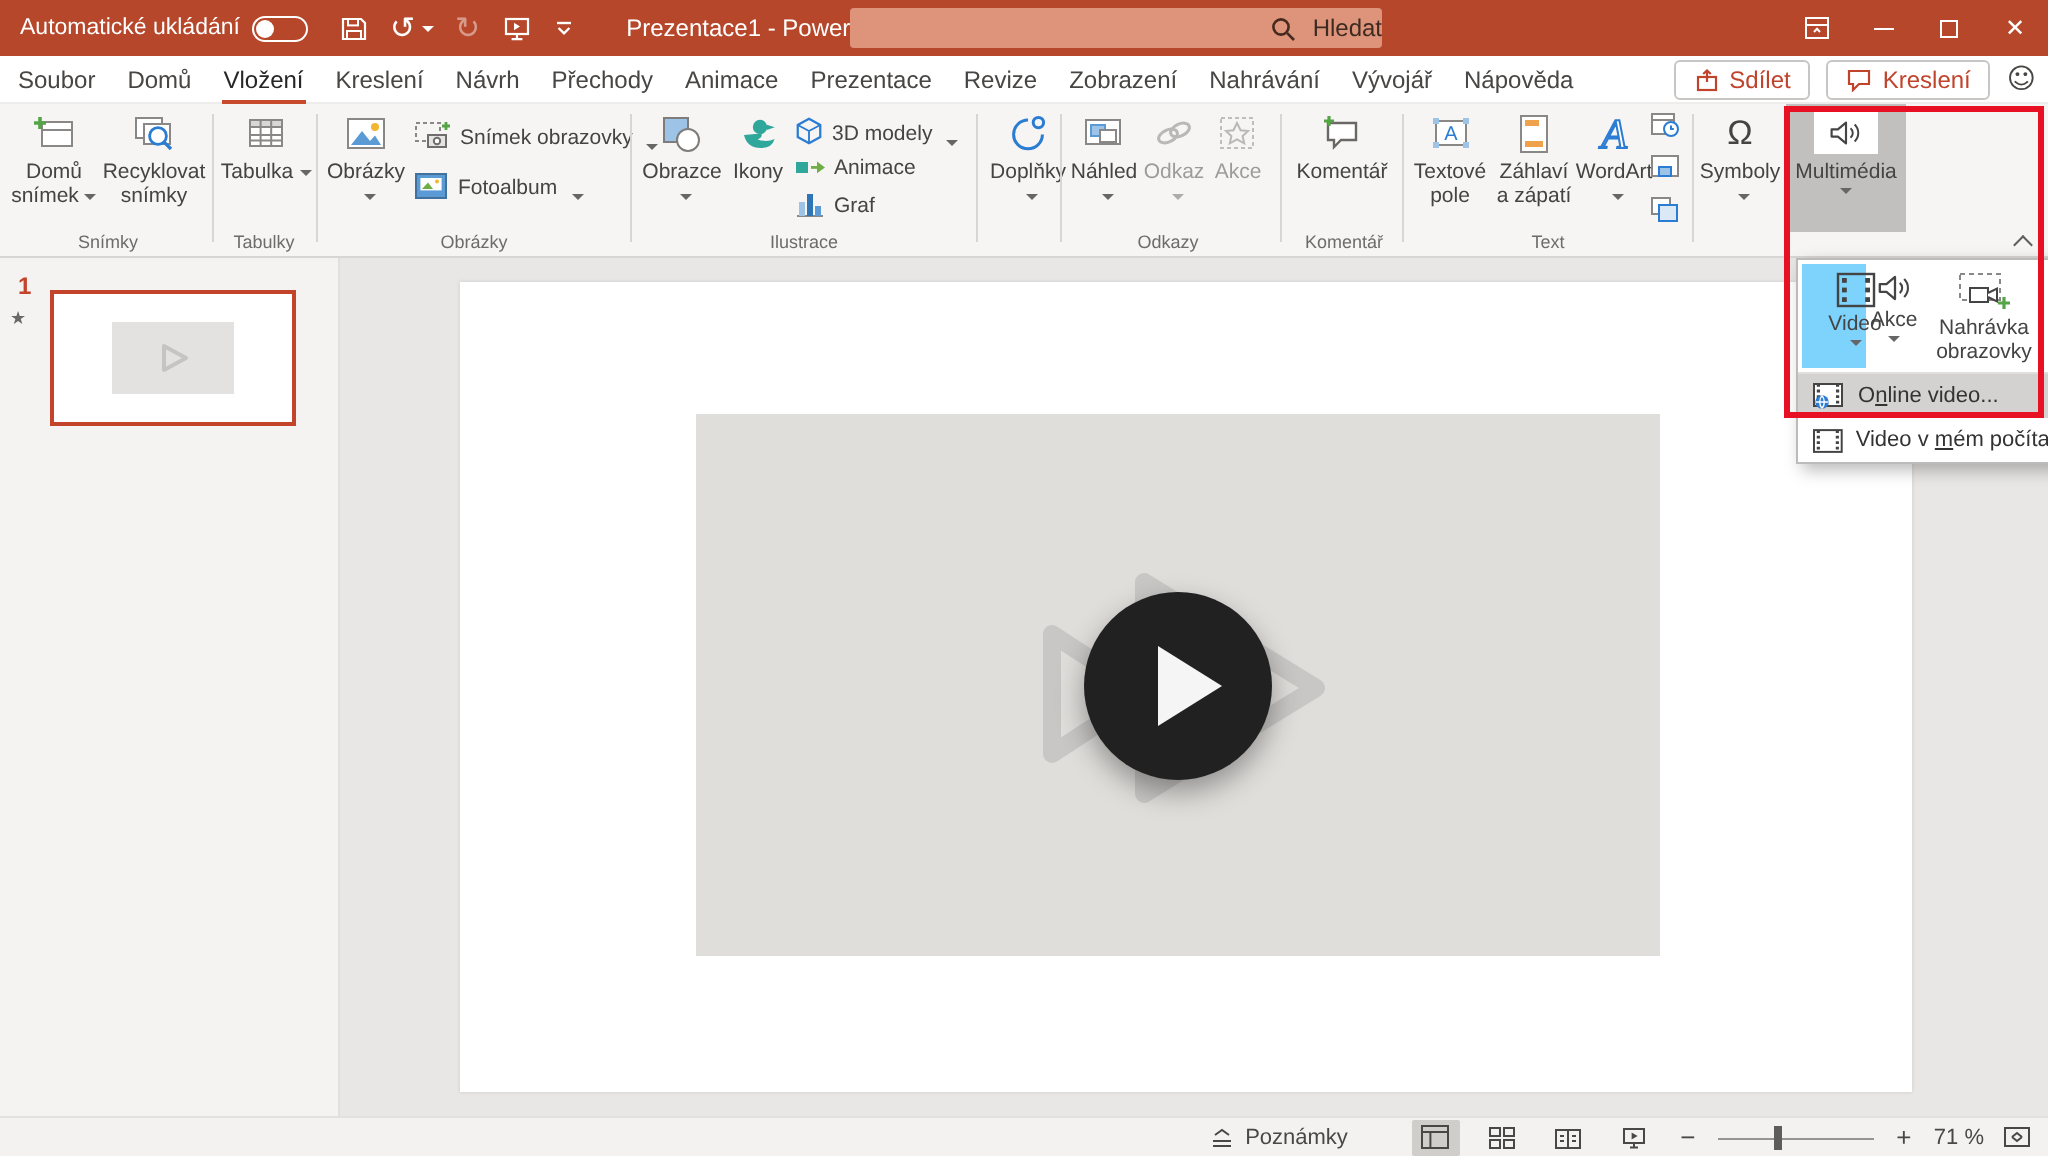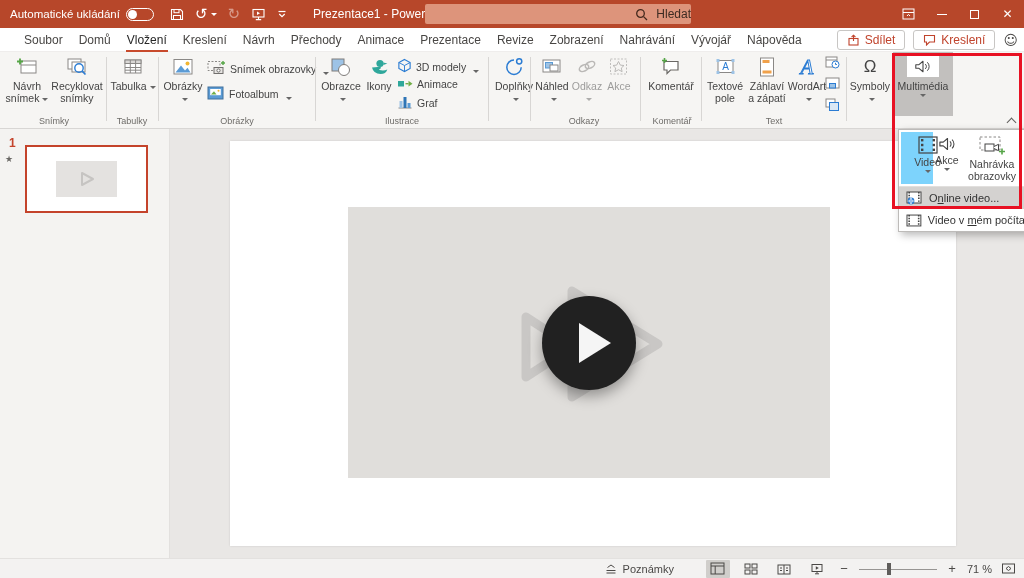--- a/index.html
+++ b/index.html
@@ -27,21 +27,21 @@
                font-size:12px; color:#3d2b22; }
   .winctl { position:absolute; right:0; top:0; height:28px; display:flex; align-items:center; }
   .winbtn { width:33px; height:28px; display:flex; align-items:center; justify-content:center; font-size:12px; color:#fff; }
   .minline { width:10px; height:1px; background:#fff; }
   .maxbox { width:9px; height:9px; border:1px solid #fff; }
 
   
   .tabrow { position:absolute; top:28px; left:0; right:0; height:24px; background:#fff;
             display:flex; align-items:center; font-size:12px; color:#484644; border-bottom:1px solid #efedec; }
   .tab { padding:4px 8px; position:relative; margin-top:1px; white-space:nowrap; }
-  .tab:first-child { margin-left:16px; }
+  .tab:first-child { margin-left:1px; }
   .tab.active { color:#262626; }
   .tab.active::after { content:""; position:absolute; left:7px; right:7px; bottom:-2px; height:3px; background:#c84a2c; }
   .tr-right { margin-left:auto; display:flex; align-items:center; gap:8px; margin-right:6px; }
   .pillbtn { display:flex; align-items:center; gap:5px; border:1px solid #c8c6c4; border-radius:3px;
              padding:2px 9px; color:#c0432c; font-size:12px; background:#fff; white-space:nowrap; }
   .smiley { font-size:14px; color:#484644; font-family:"DejaVu Sans",sans-serif; }
 
   
   .ribbon { position:absolute; top:52px; left:0; right:0; height:77px; background:#f6f5f3; border-bottom:1px solid #d8d6d4; }
   .rsep { position:absolute; top:5px; height:64px; width:1px; background:#d8d6d4; }
@@ -208,21 +208,21 @@
 </div>
 
 <div class="ribbon">
 
   <div class="rbtn" style="left:4px;width:46px">
     <svg class="ic" width="22" height="20" viewBox="0 0 22 20">
         <rect x="5" y="4" width="15" height="12" fill="#fff" stroke="#8a8886"></rect>
         <path d="M5 8 h15" stroke="#8a8886"></path>
         <path d="M4 1.5 v6 M1 4.5 h6" stroke="#55a546" stroke-width="1.8"></path>
       </svg>
-    <div class="lbl"><span>Návrh snímek</span><span class="chev"></span></div>
+    <div class="lbl"><span>Domů snímek</span><span class="chev"></span></div>
   </div>
   <div class="rbtn" style="left:50px;width:54px">
     <svg class="ic" width="22" height="20" viewBox="0 0 22 20">
         <rect x="2" y="2" width="13" height="10" fill="#fff" stroke="#8a8886"></rect>
         <rect x="6" y="5" width="13" height="10" fill="#fff" stroke="#8a8886"></rect>
         <circle cx="13" cy="11" r="4.2" fill="none" stroke="#2b7cd3" stroke-width="1.4"></circle>
         <path d="M16.2 14.2 L19.5 17.5" stroke="#2b7cd3" stroke-width="1.7"></path>
       </svg>
     <div class="lbl"><span>Recyklovat snímky</span></div>
   </div>

